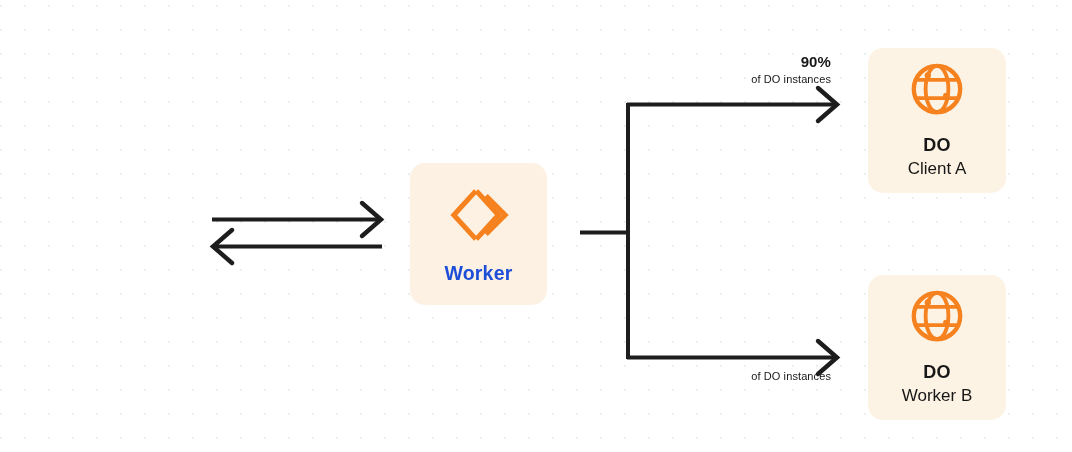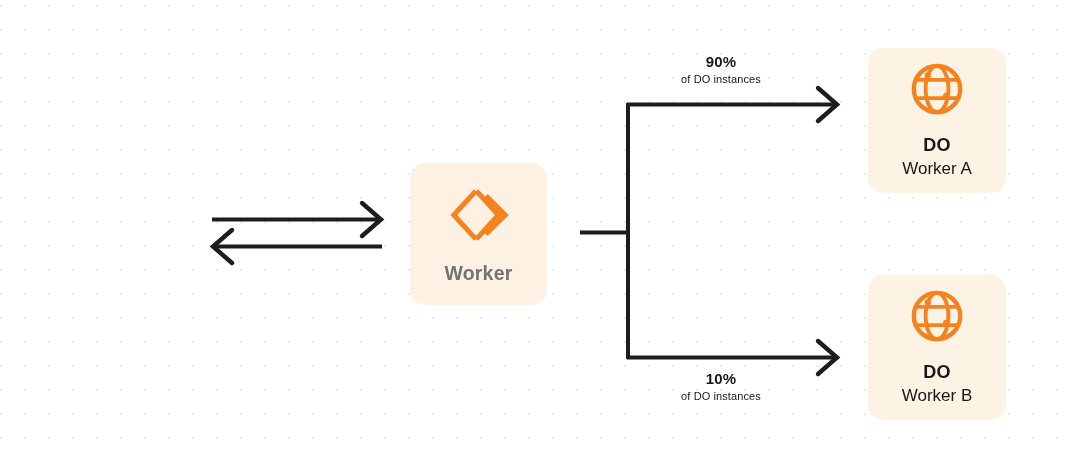--- a/index.html
+++ b/index.html
@@ -60,21 +60,21 @@
     background-color: #fdf1e3;
   }
   .worker-icon {
     width: 62px;
     height: 62px;
     margin-bottom: 16px;
   }
   .worker-label {
     font-size: 19.5px;
     font-weight: bold;
-    color: #737373;
+    color: #1d4ed8;
     letter-spacing: 0.2px;
   }
 
   
   .node-do {
     left: 868px;
     width: 138px;
     height: 145px;
     background-color: #fdf3e5;
   }
@@ -106,21 +106,21 @@
     left: 0;
     top: 0;
     width: 1072px;
     height: 452px;
     pointer-events: none;
   }
 
   
   .edge-label {
     position: absolute;
-    text-align: center;
+    text-align: right;
     color: #171717;
     line-height: 1.32;
     white-space: nowrap;
   }
   .edge-label .pct {
     display: block;
     font-size: 15px;
     font-weight: bold;
     letter-spacing: 0.1px;
   }
@@ -194,21 +194,21 @@
       <svg viewBox="0 0 64 64" width="56" height="56" fill="none">
         <circle cx="32" cy="32" r="26.5" stroke="#f6821f" stroke-width="5" fill="none"></circle>
         <ellipse cx="32" cy="32" rx="13" ry="26.5" stroke="#f6821f" stroke-width="4.4" fill="none"></ellipse>
         <line x1="8.2" y1="21.5" x2="55.8" y2="21.5" stroke="#f6821f" stroke-width="4.4"></line>
         <line x1="8.2" y1="42.5" x2="55.8" y2="42.5" stroke="#f6821f" stroke-width="4.4"></line>
         <circle cx="21.5" cy="16.5" r="3.6" fill="#f6821f"></circle>
         <circle cx="42.5" cy="40" r="3.6" fill="#f6821f"></circle>
       </svg>
     </span>
     <span class="do-title">DO</span>
-    <span class="do-subtitle">Worker A</span>
+    <span class="do-subtitle">Client A</span>
   </div>
 
   <div class="node node-do" id="node-do-b">
     <span class="do-icon">
       <svg viewBox="0 0 64 64" width="56" height="56" fill="none">
         <circle cx="32" cy="32" r="26.5" stroke="#f6821f" stroke-width="5" fill="none"></circle>
         <ellipse cx="32" cy="32" rx="13" ry="26.5" stroke="#f6821f" stroke-width="4.4" fill="none"></ellipse>
         <line x1="8.2" y1="21.5" x2="55.8" y2="21.5" stroke="#f6821f" stroke-width="4.4"></line>
         <line x1="8.2" y1="42.5" x2="55.8" y2="42.5" stroke="#f6821f" stroke-width="4.4"></line>
         <circle cx="21.5" cy="16.5" r="3.6" fill="#f6821f"></circle>
@@ -218,17 +218,16 @@
     <span class="do-title">DO</span>
     <span class="do-subtitle">Worker B</span>
   </div>
 
   <div class="edge-label" id="label-top">
     <span class="pct">90%</span>
     <span class="desc">of DO instances</span>
   </div>
 
   <div class="edge-label" id="label-bottom">
-    <span class="pct">10%</span>
     <span class="desc">of DO instances</span>
   </div>
 
 </div>
 
 </body></html>

